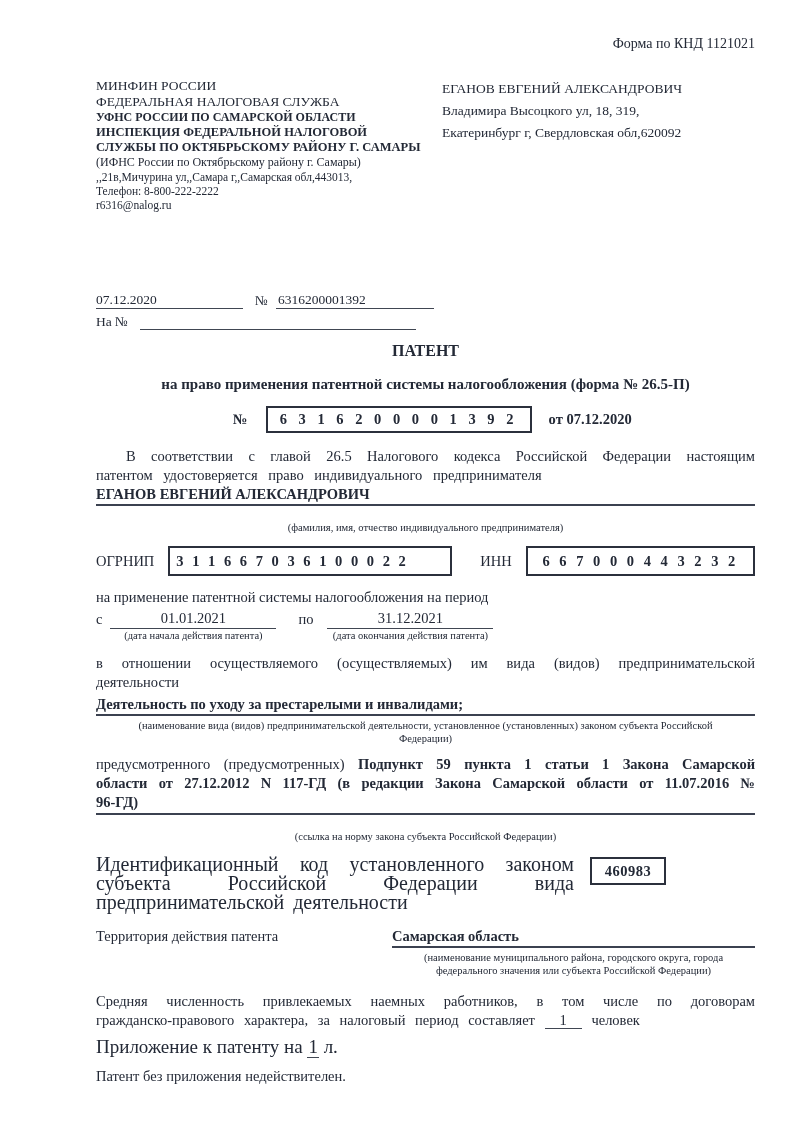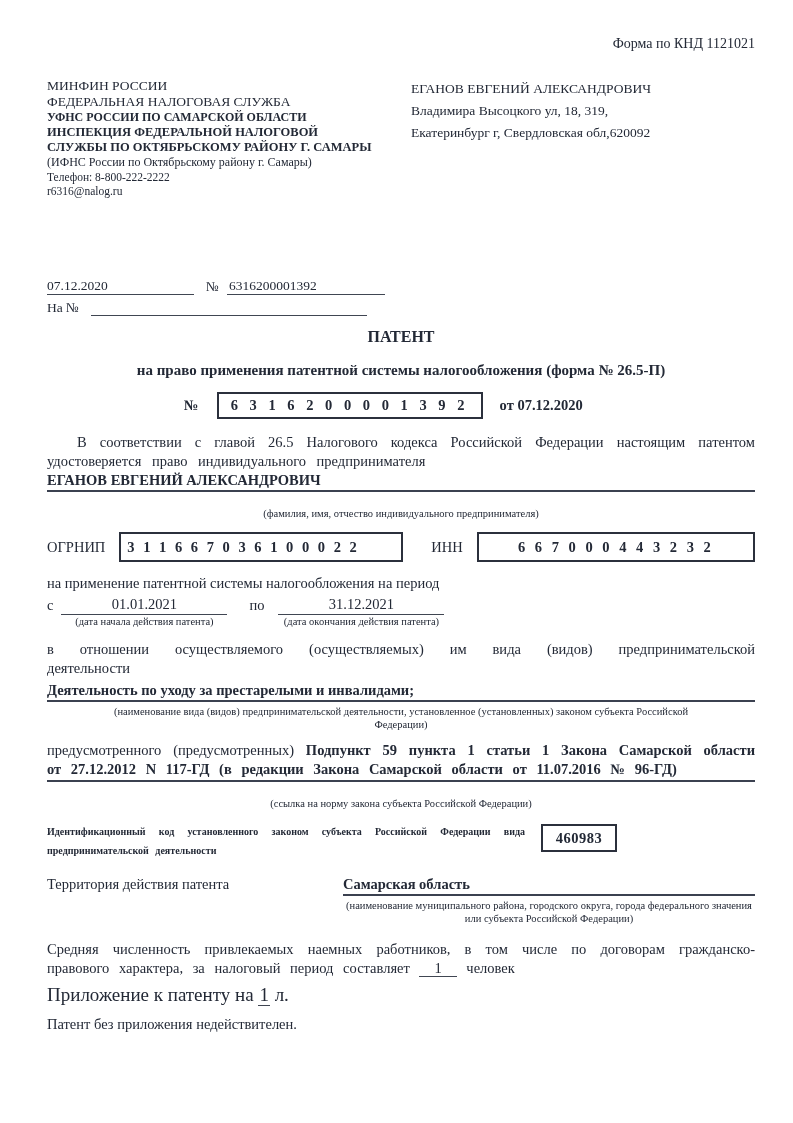--- a/index.html
+++ b/index.html
@@ -2,21 +2,21 @@
 <html><head>
 <meta charset="utf-8">
 <style>
   * { margin: 0; padding: 0; box-sizing: border-box; }
   html, body { background: #ffffff; }
   .page {
     width: 793px; height: 1123px;
     background: #ffffff;
     font-family: "Liberation Serif", "DejaVu Serif", serif;
     color: #232936;
-    padding: 36px 38px 30px 47px;
+    padding: 36px 38px 30px 96px;
     position: relative;
     overflow: hidden;
   }
   .form-label { text-align: right; font-size: 14px; }
 
   
   .header-row { display: flex; margin-top: 26px; }
   .issuer { width: 348px; }
   .issuer .l1, .issuer .l2 { font-size: 13.5px; line-height: 16px; }
   .issuer .l3 { font-size: 12px; line-height: 15px; font-weight: bold; }
@@ -71,21 +71,21 @@
   .to-label { margin-left: 22px; }
 
   .activity-intro { margin-top: 12px; word-spacing: 9px; }
   .activity-name { margin-top: 5px; font-weight: bold; font-size: 14.5px; border-bottom: 2px solid #3b4150; padding-bottom: 1px; }
   .activity-caption { width: 88%; margin: 3px auto 0; }
 
   .law-para { margin-top: 10px; word-spacing: 6px; border-bottom: 2px solid #3b4150; padding-bottom: 1px; line-height: 19px; }
   .law-para b { word-spacing: 6px; }
 
   .code-row { margin-top: 12px; display: flex; align-items: flex-start; }
-  .code-label { width: 478px; font-size: 10px; line-height: 19px; text-align: justify; word-spacing: 4px; font-weight: bold; }
+  .code-label { width: 478px; font-size: 20px; line-height: 19px; text-align: justify; word-spacing: 4px; }
   .code-box { width: 76px; height: 28px; margin-left: 16px; margin-top: 2px; letter-spacing: 0.5px; }
 
   .territory-row { margin-top: 16px; display: flex; font-size: 14.5px; }
   .territory-label { width: 296px; }
   .territory-right { flex: 1; }
   .territory-value { font-weight: bold; border-bottom: 2px solid #3b4150; padding-bottom: 1px; }
   .territory-caption { margin-top: 3px; }
 
   .workers-para { margin-top: 15px; word-spacing: 6px; }
   .count-underline { border-bottom: 1.5px solid #404652; padding: 0 15px; word-spacing: normal; }
@@ -101,20 +101,21 @@
   <div class="form-label">Форма по КНД 1121021</div>
 
   <div class="header-row">
     <div class="issuer">
       <div class="l1">МИНФИН РОССИИ</div>
       <div class="l2">ФЕДЕРАЛЬНАЯ НАЛОГОВАЯ СЛУЖБА</div>
       <div class="l3">УФНС РОССИИ ПО САМАРСКОЙ ОБЛАСТИ</div>
       <div class="l4">ИНСПЕКЦИЯ ФЕДЕРАЛЬНОЙ НАЛОГОВОЙ</div>
       <div class="l5">СЛУЖБЫ ПО ОКТЯБРЬСКОМУ РАЙОНУ Г. САМАРЫ</div>
       <div class="l6">(ИФНС России по Октябрьскому району г. Самары)</div>
+      <div class="l7">,,21в,Мичурина ул,,Самара г,,Самарская обл,443013,</div>
       <div class="l8">Телефон: 8-800-222-2222</div>
       <div class="l9">r6316@nalog.ru</div>
     </div>
     <div class="recipient">
       <div>ЕГАНОВ ЕВГЕНИЙ АЛЕКСАНДРОВИЧ</div>
       <div>Владимира Высоцкого ул, 18, 319,</div>
       <div>Екатеринбург г, Свердловская обл,620092</div>
     </div>
   </div>
 

